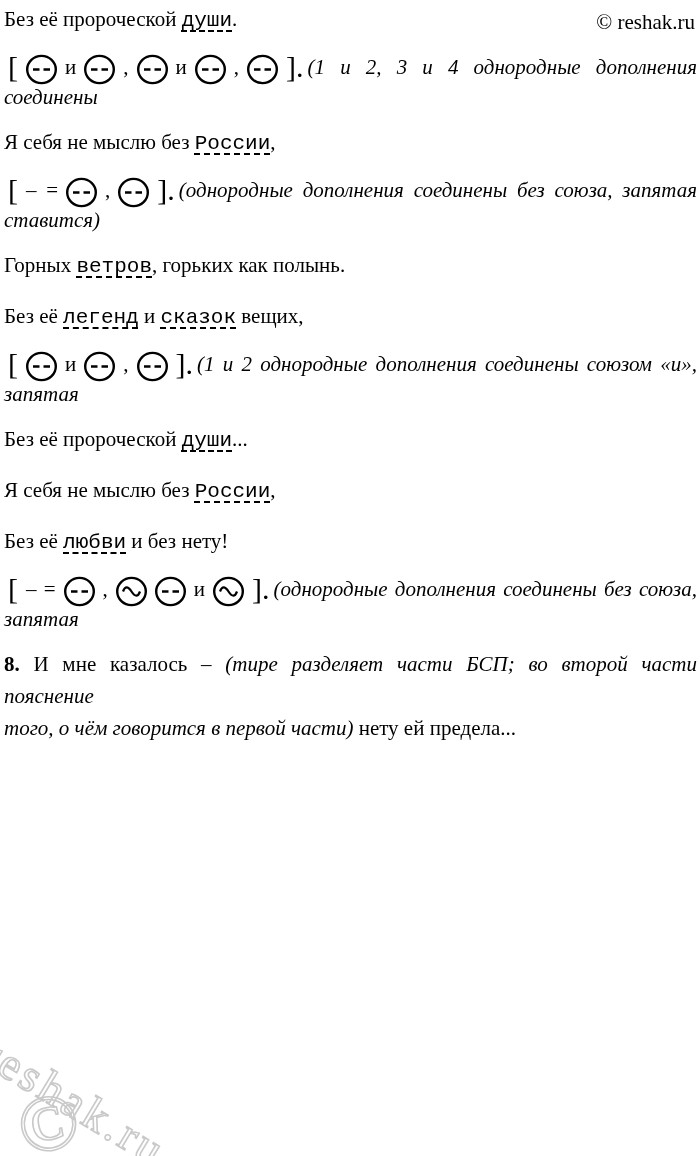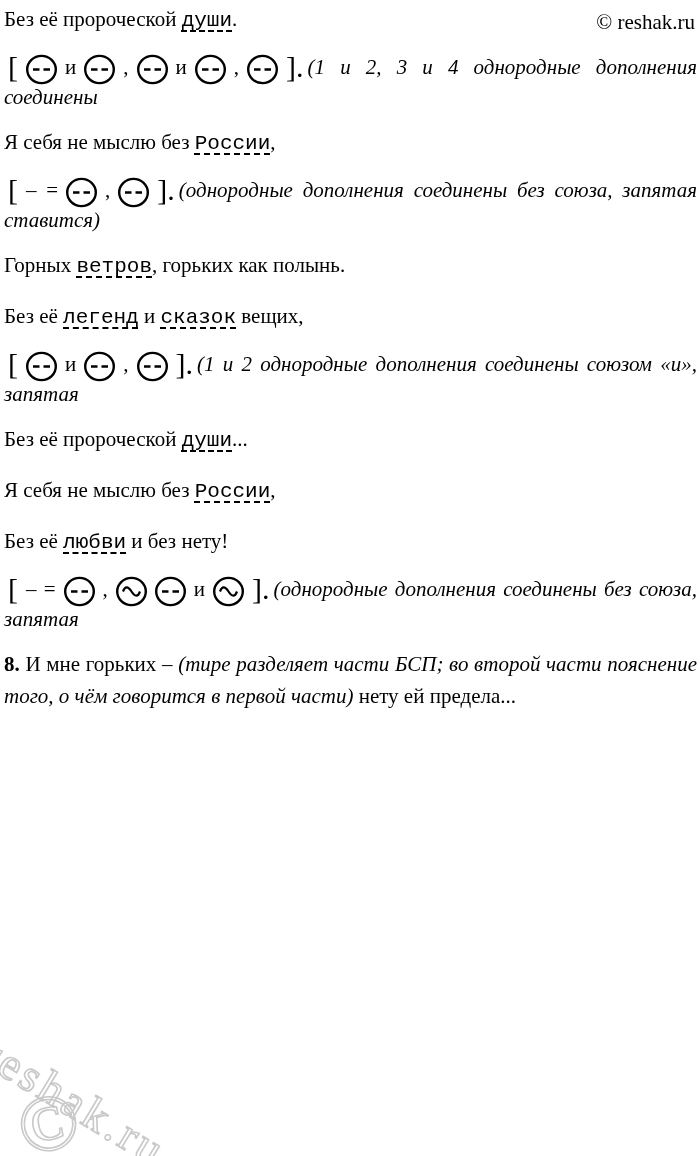--- a/index.html
+++ b/index.html
@@ -102,17 +102,17 @@
             <path d="M8 15.5 C10 10, 13 10, 16.5 15.5 C20 21, 23 21, 25 15.5" fill="none" stroke="#000" stroke-width="2.2"></path>
           </svg><svg class="oval" width="33" height="31" viewBox="0 0 33 31">
             <ellipse cx="16.5" cy="15.5" rx="14.3" ry="13.6" fill="none" stroke="#000" stroke-width="2.4"></ellipse>
             <line x1="8" y1="15.5" x2="25" y2="15.5" stroke="#000" stroke-width="2.4" stroke-dasharray="6.5 4"></line>
           </svg><span class="sch">и</span><svg class="oval" width="33" height="31" viewBox="0 0 33 31">
             <ellipse cx="16.5" cy="15.5" rx="14.3" ry="13.6" fill="none" stroke="#000" stroke-width="2.4"></ellipse>
             <path d="M8 15.5 C10 10, 13 10, 16.5 15.5 C20 21, 23 21, 25 15.5" fill="none" stroke="#000" stroke-width="2.2"></path>
           </svg><span class="bracket">].</span><span class="italic">(однородные дополнения соединены без союза, запятая</span></div>
       </div>
       <div class="para">
-        <div class="line justify"><span class="bold">8.</span><span class=""> И мне горьких – </span><span class="italic">(тире разделяет части БСП; во второй части пояснение</span></div>
+        <div class="line justify"><span class="bold">8.</span><span class=""> И мне казалось – </span><span class="italic">(тире разделяет части БСП; во второй части пояснение</span></div>
         <div class="line"><span class="italic">того, о чём говорится в первой части)</span><span class=""> нету ей предела...</span></div>
       </div>
     </div>
 </div>
 
 </body></html>

